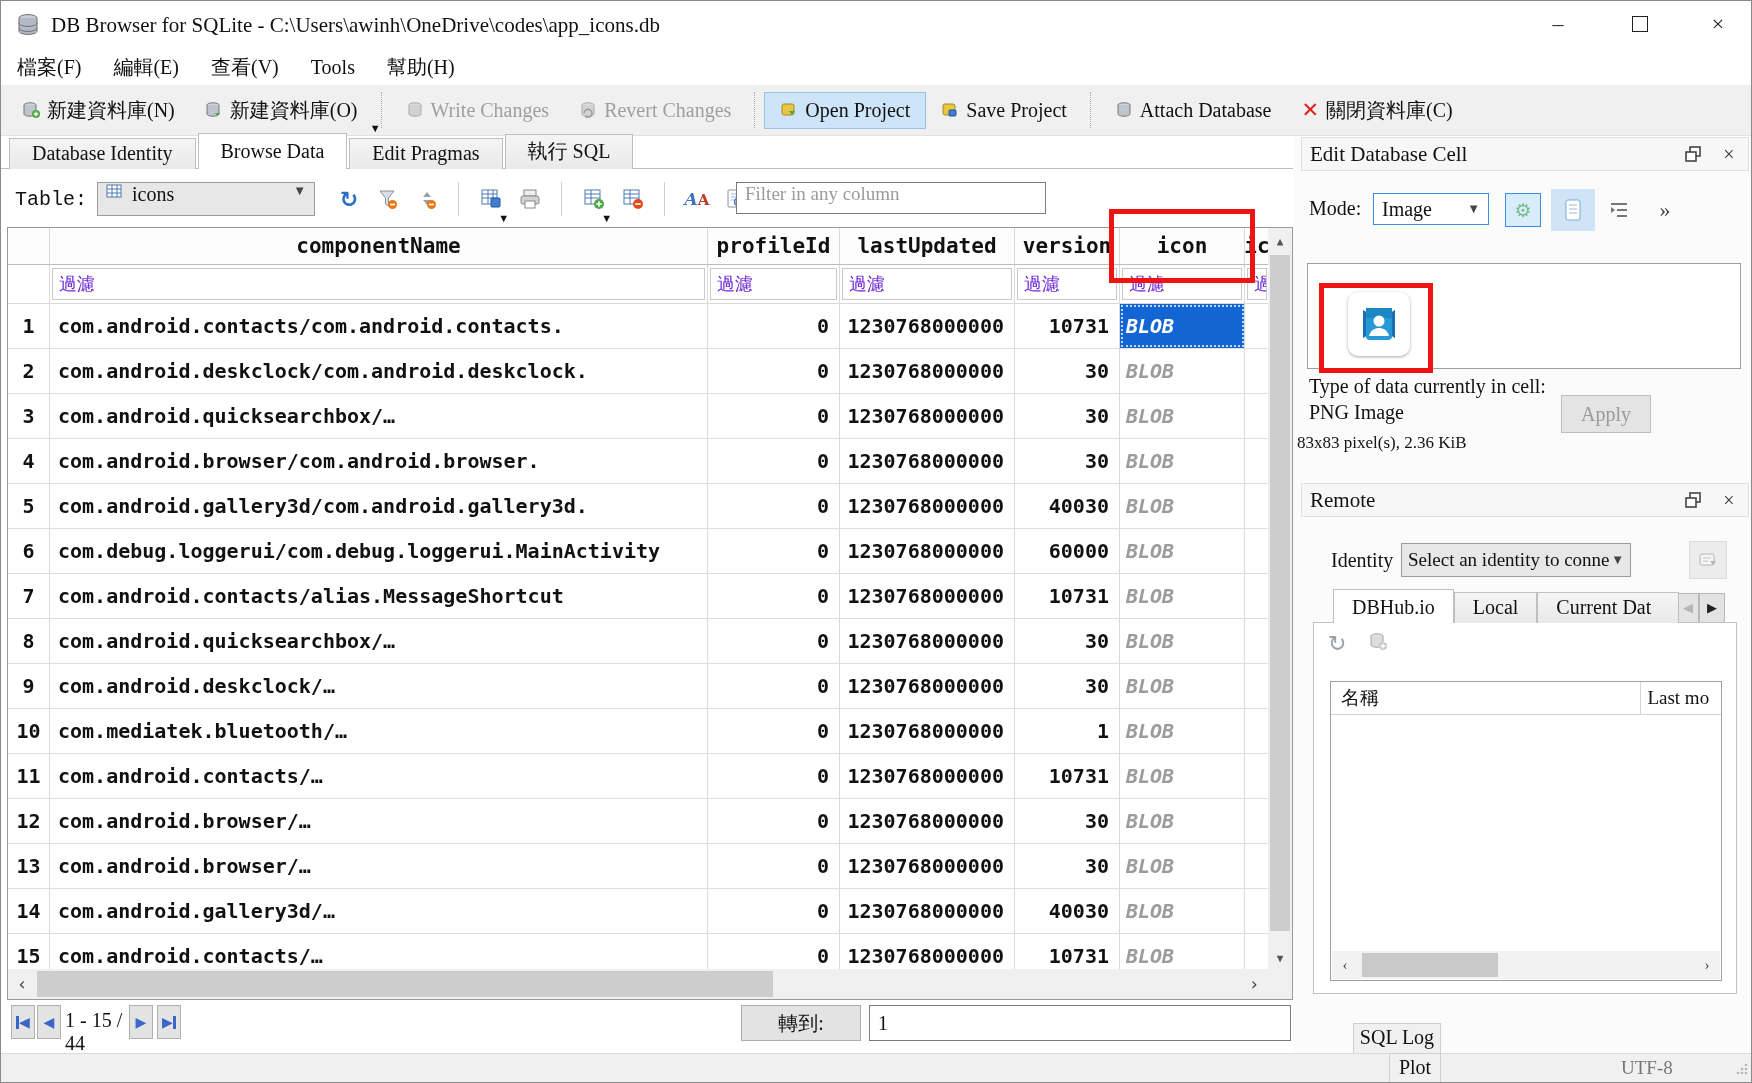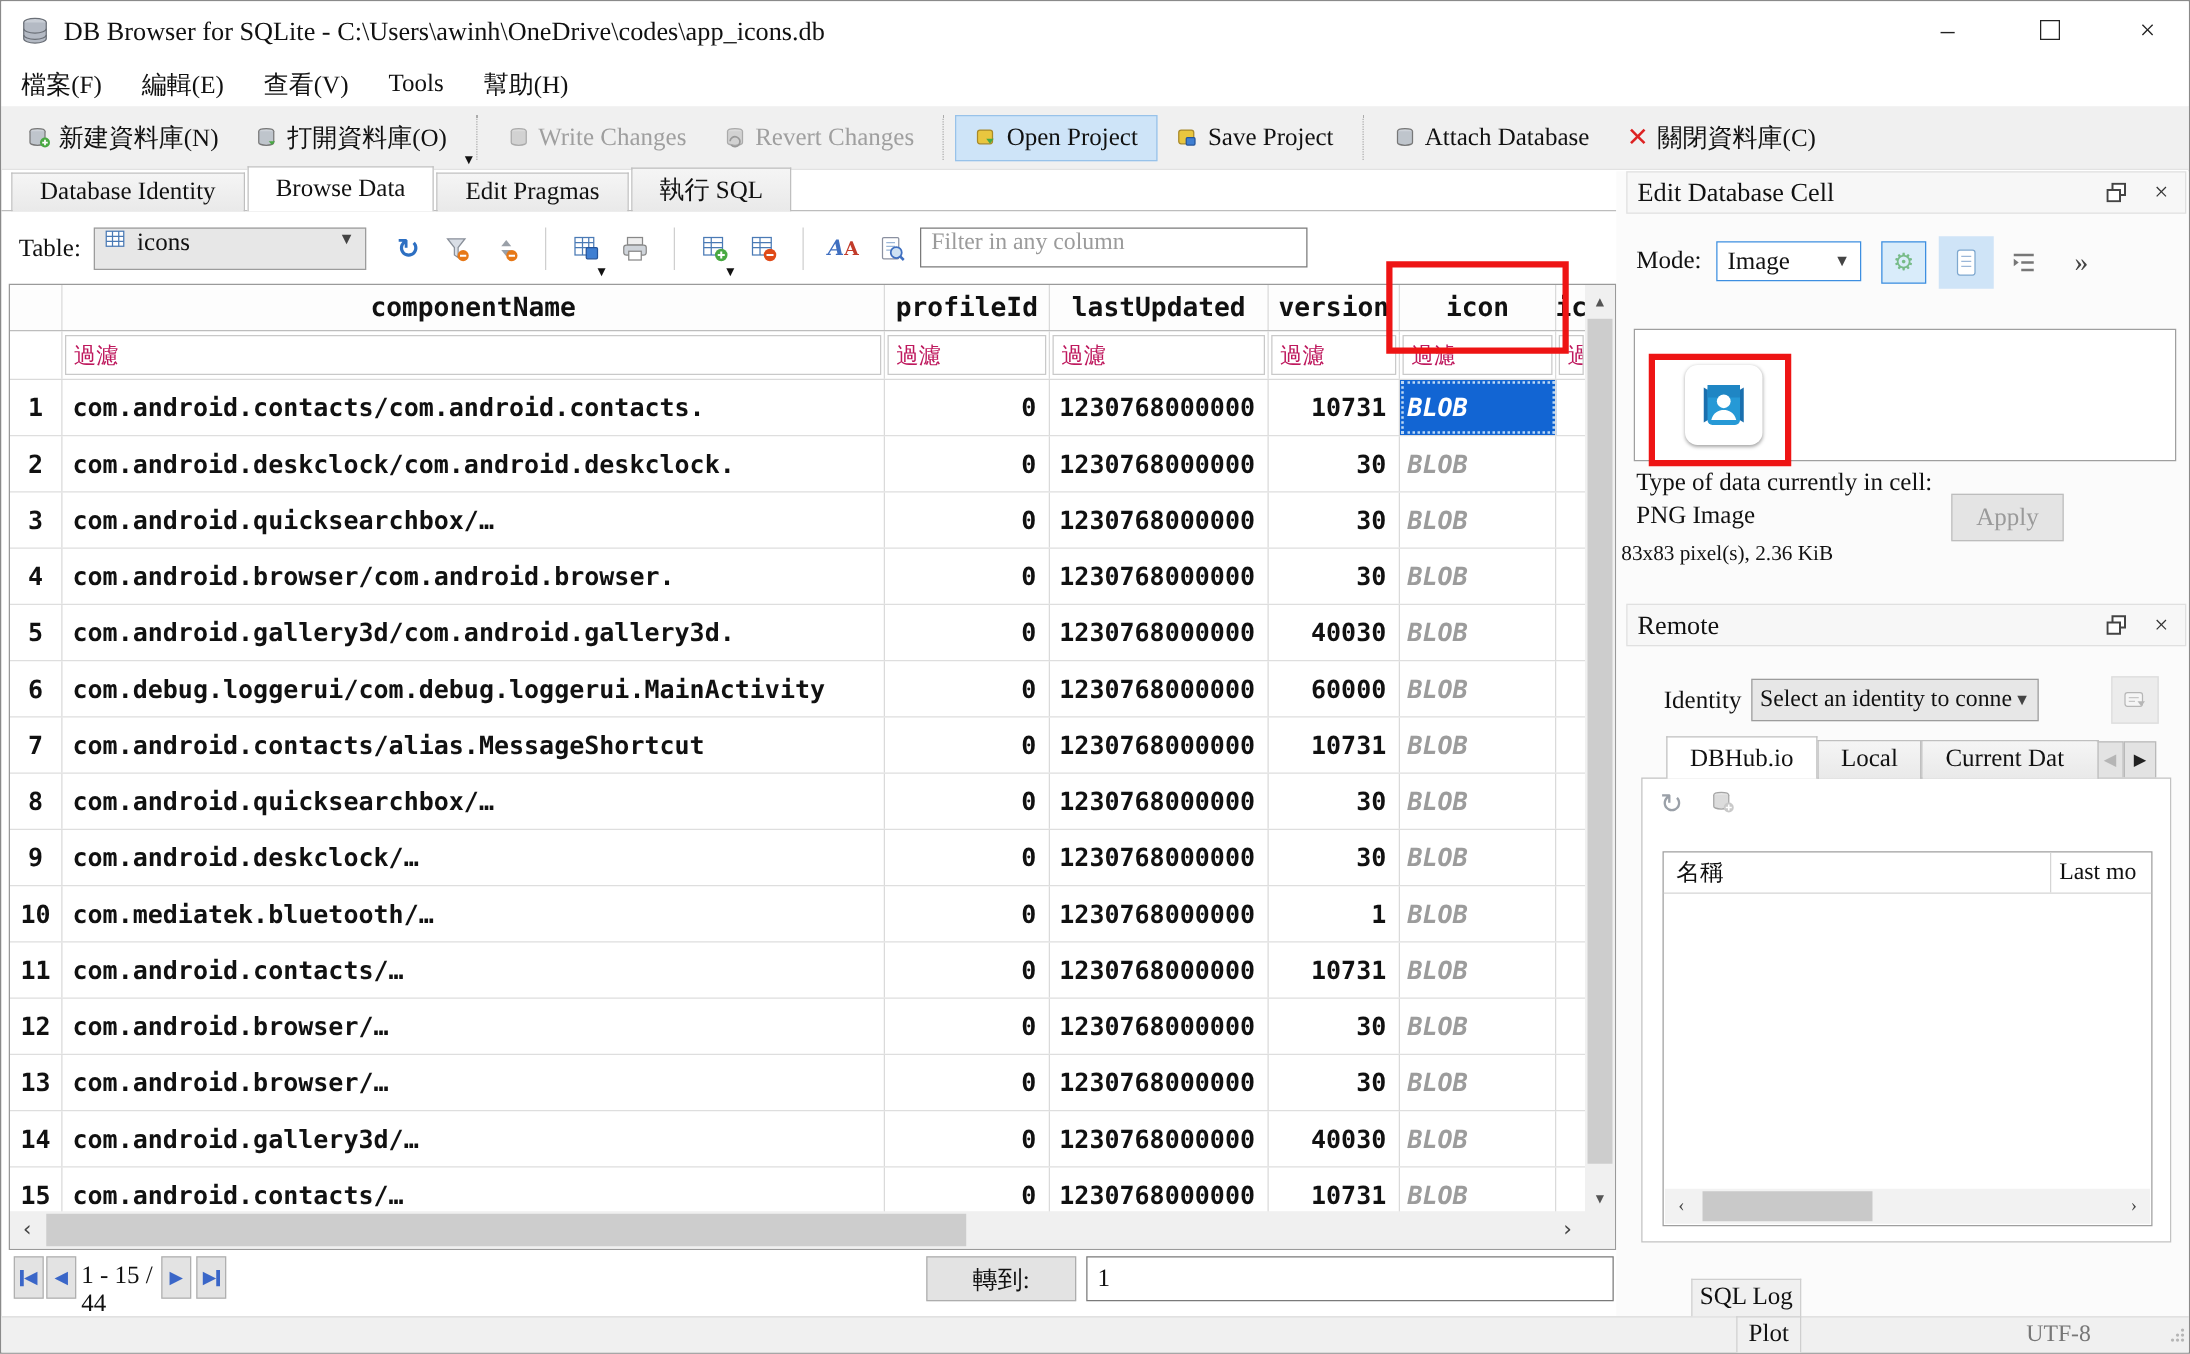--- a/index.html
+++ b/index.html
@@ -23,21 +23,21 @@
   .dd{font-size:11px;color:#111;position:absolute;right:-8px;bottom:-4px;}
   .i16{width:18px;height:18px;flex:0 0 18px;}
   .i16 svg,.i20 svg{display:block;}
   
   .tabs{position:absolute;left:8px;top:137px;height:31px;display:flex;align-items:flex-end;z-index:5;}
   .tabline{position:absolute;left:0;top:167px;width:1292px;height:1px;background:#bdbdbd;}
   .tab{font-size:20px;padding:3px 22px 4px 22px;background:linear-gradient(#f5f5f5,#e9e9e9);border:1px solid #bfbfbf;border-bottom:none;margin-right:2px;}
   .tab.active{background:#fff;padding-top:6px;padding-bottom:6px;position:relative;z-index:6;}
   
   .controls{position:absolute;left:0;top:170px;width:1292px;height:56px;display:flex;align-items:center;}
-  .ctl-label{font-size:20px;margin-left:14px;}
+  .ctl-label{font-size:20px;margin-left:14px;font-family:Liberation Mono, monospace;}
   .combo{display:flex;align-items:flex-start;gap:8px;background:#e7e7e7;border:1px solid #9c9c9c;height:32px;width:200px;margin-left:10px;padding:0 8px;font-size:20px;}
   .combo .arr{margin-left:auto;color:#444;font-size:13px;}
   .icons{display:flex;align-items:center;gap:15px;margin-left:22px;}
   .i20{width:24px;height:24px;position:relative;display:flex;align-items:center;justify-content:center;}
   .csep{width:1px;height:34px;border-left:1px solid #cfcfcf;margin:0 4px;}
   .dd2{position:absolute;font-size:11px;color:#111;right:-6px;bottom:-13px;}
   .filterbox{position:absolute;left:735px;top:11px;width:310px;height:32px;border:1px solid #7a7a7a;background:#fff;
              font-size:19px;color:#9b9b9b;font-family:"Liberation Serif",serif;padding:0 8px;box-sizing:border-box;}
   
   .grid{position:absolute;left:6px;top:226px;width:1286px;height:773px;border:1px solid #9a9a9a;background:#fff;
@@ -48,21 +48,21 @@
   .c1{width:658px;}
   .c2{width:132px;}
   .c3{width:175px;}
   .c4{width:105px;}
   .c5{width:125px;}
   .c6{width:24px;border-right:none;}
   .ghead{height:36px;border-bottom:1px solid #bdbdbd;font-weight:bold;font-size:21px;background:#fdfdfd;}
   .ghead .gc{justify-content:center;}
   .gfilter{height:38px;border-bottom:1px solid #dadada;}
   .gfilter .fc{margin:3px 2px;border:1px solid #c9c9c9;flex:1;height:30px;display:flex;align-items:center;padding-left:6px;
-               color:#be185d;font-size:18px;font-family:"Liberation Serif",serif;overflow:hidden;white-space:nowrap;}
+               color:#6d28d9;font-size:18px;font-family:"Liberation Serif",serif;overflow:hidden;white-space:nowrap;}
   .grow{height:44px;border-bottom:1px solid #dedede;font-size:20px;font-weight:bold;}
   .left{padding-left:8px;}
   .right{justify-content:flex-end;padding-right:10px;}
   .blob{font-style:italic;color:#9c9c9c;padding-left:6px;}
   .blob.sel{background:#1265d3;color:#fff;outline:2px dotted #bcd8f5;outline-offset:-3px;}
   
   .vscroll{position:absolute;right:0;top:0;width:24px;height:743px;background:#f0f0f0;}
   .vthumb{position:absolute;left:2px;right:2px;top:27px;height:676px;background:#cdcdcd;}
   .sarrow{position:absolute;left:0;width:24px;height:26px;display:flex;align-items:center;justify-content:center;color:#555;font-size:11px;}
   .hscroll{position:absolute;left:0;bottom:0;width:1286px;height:30px;background:#f0f0f0;display:flex;align-items:center;}
@@ -168,21 +168,21 @@
     <span>新建資料庫(N)</span>
   </div>
   <div class="tbtn">
     <span class="i16">
         <svg width="18" height="18" viewBox="0 0 18 18">
           <ellipse cx="8" cy="4" rx="6" ry="2.2" fill="#cfd4da" stroke="#777"></ellipse>
           <path d="M2 4v9c0 1.2 2.7 2.2 6 2.2s6-1 6-2.2V4" fill="#bfc5cc" stroke="#777"></path>
           <path d="M10 12h5l-2.5 3z" fill="#49a942"></path>
         </svg>
       </span>
-    <span>打開資料庫(O)</span>
+    <span>新建資料庫(O)</span>
     <span class="dd">▼</span>
   </div>
   <div class="tsep"></div>
   <div class="tbtn disabled">
     <span class="i16">
         <svg width="18" height="18" viewBox="0 0 18 18">
           <ellipse cx="9" cy="4" rx="6" ry="2.2" fill="#dcdcdc" stroke="#aaa"></ellipse>
           <path d="M3 4v9c0 1.2 2.7 2.2 6 2.2s6-1 6-2.2V4" fill="#d2d2d2" stroke="#aaa"></path>
         </svg>
       </span>

